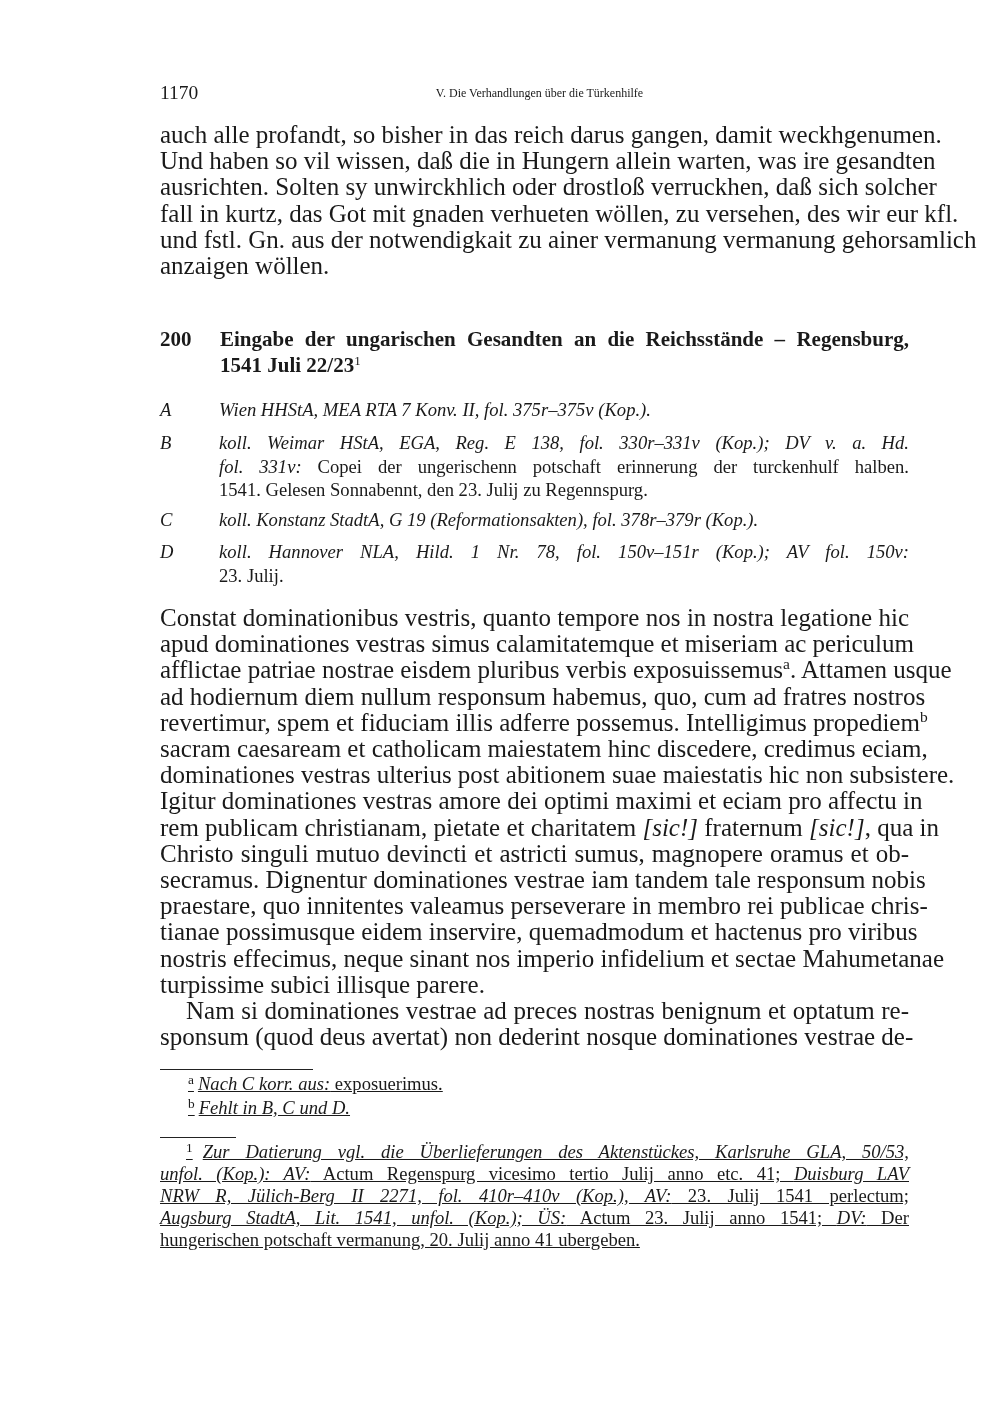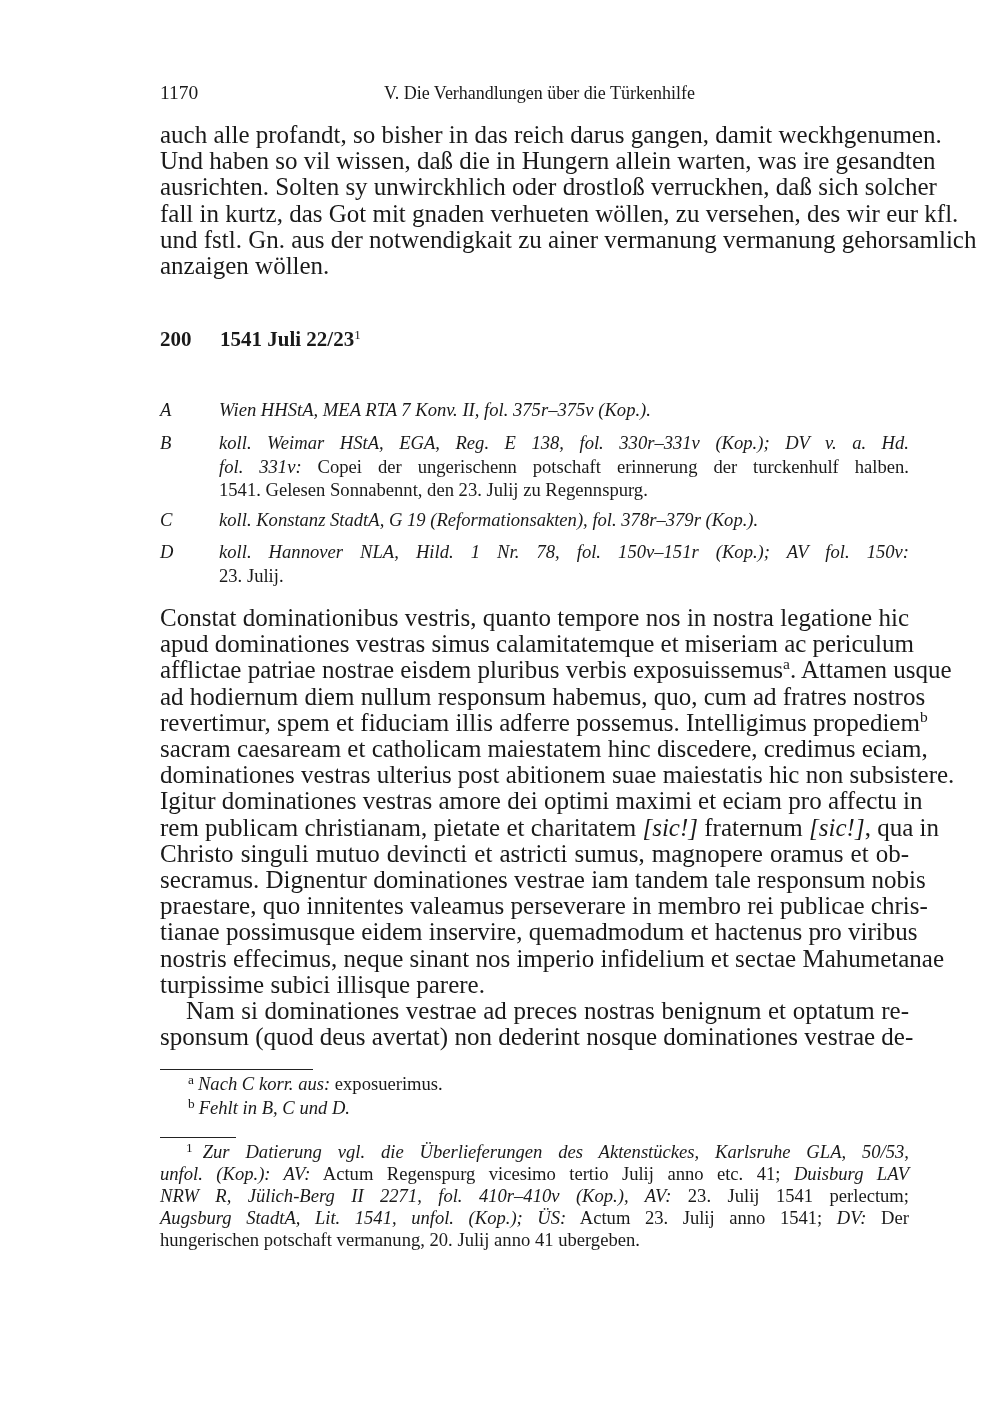--- a/index.html
+++ b/index.html
@@ -7,21 +7,21 @@
       width: 1004px; height: 1418px; position: relative; overflow: hidden;
       font-family: "Liberation Serif", "DejaVu Serif", serif;
       color: #1a1a1a;
     }
     .page { position: absolute; left: 160px; top: 0; width: 749px; }
     .running-head {
       position: absolute; top: 80px; left: 0; width: 749px; height: 26px;
       font-size: 19.5px; line-height: 26px;
     }
     .running-head .pno { position: absolute; left: 0; top: 0; }
-    .running-head .rtitle { position: absolute; left: 0; width: 749px; text-align: center; top: 0; font-size: 18px; padding-left: 10px; box-sizing: border-box;}
+    .running-head .rtitle { position: absolute; left: 0; width: 749px; text-align: center; top: 0; font-size: 12px; padding-left: 10px; box-sizing: border-box;}
     .para {
       position: absolute; left: 0; width: 749px;
       font-size: 25px; line-height: 26.2px; text-align: justify;
       text-align-last: left; hyphens: manual;
     }
     .para .ln { display: block; text-align: justify; text-align-last: justify; white-space: nowrap; }
     .para .ln.last { text-align-last: left; }
     .doc-head {
       position: absolute; left: 0; top: 326px; width: 749px;
       font-size: 21px; line-height: 26px; font-weight: bold;
@@ -38,21 +38,21 @@
     .wit .sig { position: absolute; left: 0; top: 0; font-style: italic; }
     .wit .body { position: absolute; left: 59px; top: 0; width: 690px; }
     .wit .body .ln { display: block; text-align: justify; text-align-last: justify; white-space: nowrap; }
     .wit .body .ln.last { text-align-last: left; }
     i, .it { font-style: italic; }
     .rule { position: absolute; left: 0; height: 0; border-top: 1.2px solid #222; }
     .fn {
       position: absolute; left: 0; width: 749px;
       font-size: 18.6px; line-height: 22px;
     }
-    .fn .ln { display: block; text-align: justify; text-align-last: justify; white-space: nowrap; }
+    .fn .ln { display: block; text-align: justify; text-align-last: justify; white-space: nowrap; text-decoration: underline; }
     .fn .ln.last { text-align-last: left; }
     .fnmark { font-size: 0.72em; vertical-align: 0.45em; line-height: 0; margin-right: 4px; }
   </style>
 </head>
 <body>
 
 <div class="page">
 
   <div class="running-head">
     <span class="pno">1170</span>
@@ -64,20 +64,21 @@
       <span class="ln">Und haben so vil wissen, daß die in Hungern allein warten, was ire gesandten</span>
       <span class="ln">ausrichten. Solten sy unwirckhlich oder drostloß verruckhen, daß sich solcher</span>
       <span class="ln">fall in kurtz, das Got mit gnaden verhueten wöllen, zu versehen, des wir eur kfl.</span>
       <span class="ln">und fstl. Gn. aus der notwendigkait zu ainer vermanung vermanung gehorsamlich</span>
       <span class="ln last">anzaigen wöllen.</span>
     </div>
 
   <div class="doc-head">
     <span class="num">200</span>
     <div class="title">
+      <span class="ln">Eingabe der ungarischen Gesandten an die Reichsstände – Regensburg,</span>
       <span class="ln last"><span>1541 Juli 22/23</span><sup>1</sup></span>
     </div>
   </div>
 
   <div id="witnesses">
       <div class="wit" style="top: 398px;">
         <span class="sig">A</span>
         <div class="body">
           <span class="ln last"><span class="it">Wien HHStA, MEA RTA 7 Konv. II, fol. 375r–375v (Kop.).</span></span>
         </div>

